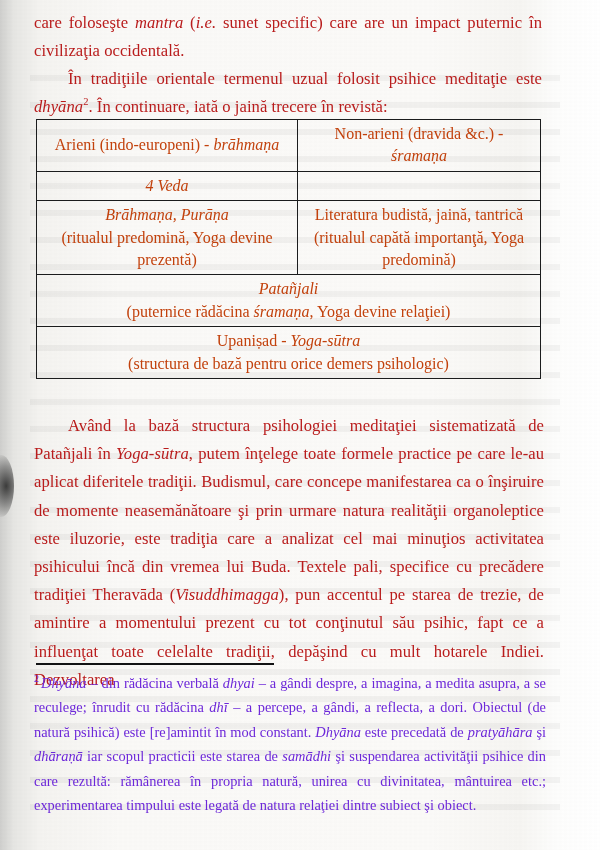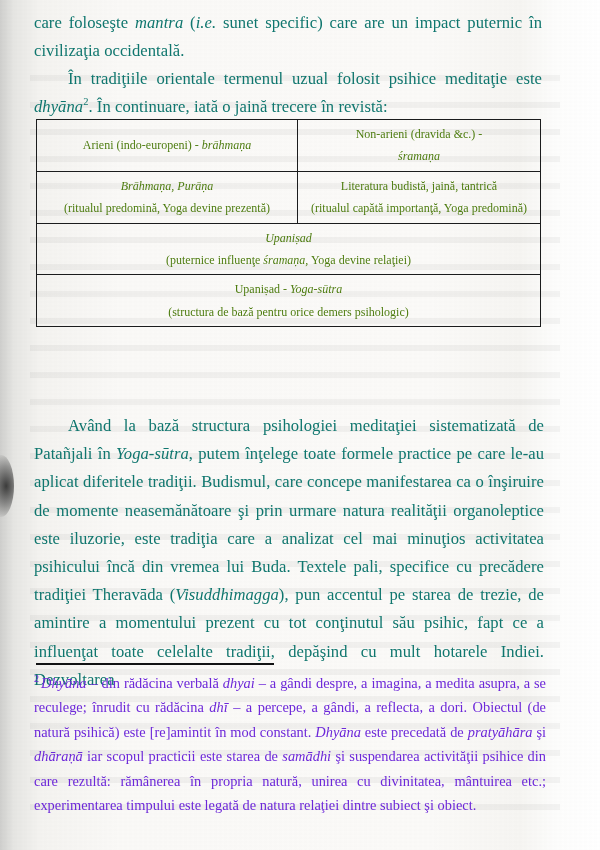--- a/index.html
+++ b/index.html
@@ -59,21 +59,21 @@
   }
 
   
   .para {
     position: absolute;
     text-align: justify;
     text-justify: inter-word;
     font-size: 16.6px;
     line-height: 28.2px;
     letter-spacing: .05px;
-    color: #0f766e;
+    color: #b91c1c;
   }
   .para.top   { left: 34px; width: 508px; top: 9px; }
   .para.main  { left: 34px; width: 510px; top: 412px; }
   .para .indent { display: inline-block; width: 34px; }
   .para i, .footnote i { font-style: italic; }
 
   sup.fn {
     font-size: 10.5px;
     vertical-align: super;
     line-height: 0;
@@ -83,23 +83,23 @@
   #tbl-wrap {
     position: absolute;
     left: 36px;
     top: 119px;
     width: 504px;
   }
   table.deva {
     border-collapse: collapse;
     width: 100%;
     table-layout: fixed;
-    font-size: 12px;
+    font-size: 16px;
     line-height: 22.4px;
-    color: #4d7c0f;
+    color: #c2410c;
     padding-left: 47px;
   }
   table.deva td {
     border: 1.4px solid #1b1c1d;
     text-align: center;
     vertical-align: middle;
     padding: 3px 6px;
   }
   table.deva col.c1 { width: 261px; }
   table.deva col.c2 { width: 243px; }
@@ -161,33 +161,37 @@
         <tr>
           <td class="tall">
             <span>Arieni (indo-europeni) - </span><i>brāhmaṇa</i>
           </td>
           <td class="tall">
             <span>Non-arieni (dravida &amp;c.) -</span><br>
             <i>śramaṇa</i>
           </td>
         </tr>
         <tr>
+          <td><i>4 Veda</i></td>
+          <td></td>
+        </tr>
+        <tr>
           <td class="tall">
             <i>Brāhmaṇa, Purāṇa</i><br>
             <span>(ritualul predomină, Yoga devine prezentă)</span>
           </td>
           <td class="tall">
             <span>Literatura budistă, jaină, tantrică</span><br>
             <span>(ritualul capătă importanţă, Yoga predomină)</span>
           </td>
         </tr>
         <tr>
           <td class="tall" colspan="2">
-            <i>Upaniṣad</i><br>
-            <span>(puternice influenţe </span><i>śramaṇa</i><span>, Yoga devine relaţiei)</span>
+            <i>Patañjali</i><br>
+            <span>(puternice rădăcina </span><i>śramaṇa</i><span>, Yoga devine relaţiei)</span>
           </td>
         </tr>
         <tr>
           <td class="tall" colspan="2">
             <span>Upaniṣad - </span><i>Yoga-sūtra</i><br>
             <span>(structura de bază pentru orice demers psihologic)</span>
           </td>
         </tr>
       </tbody>
     </table>

